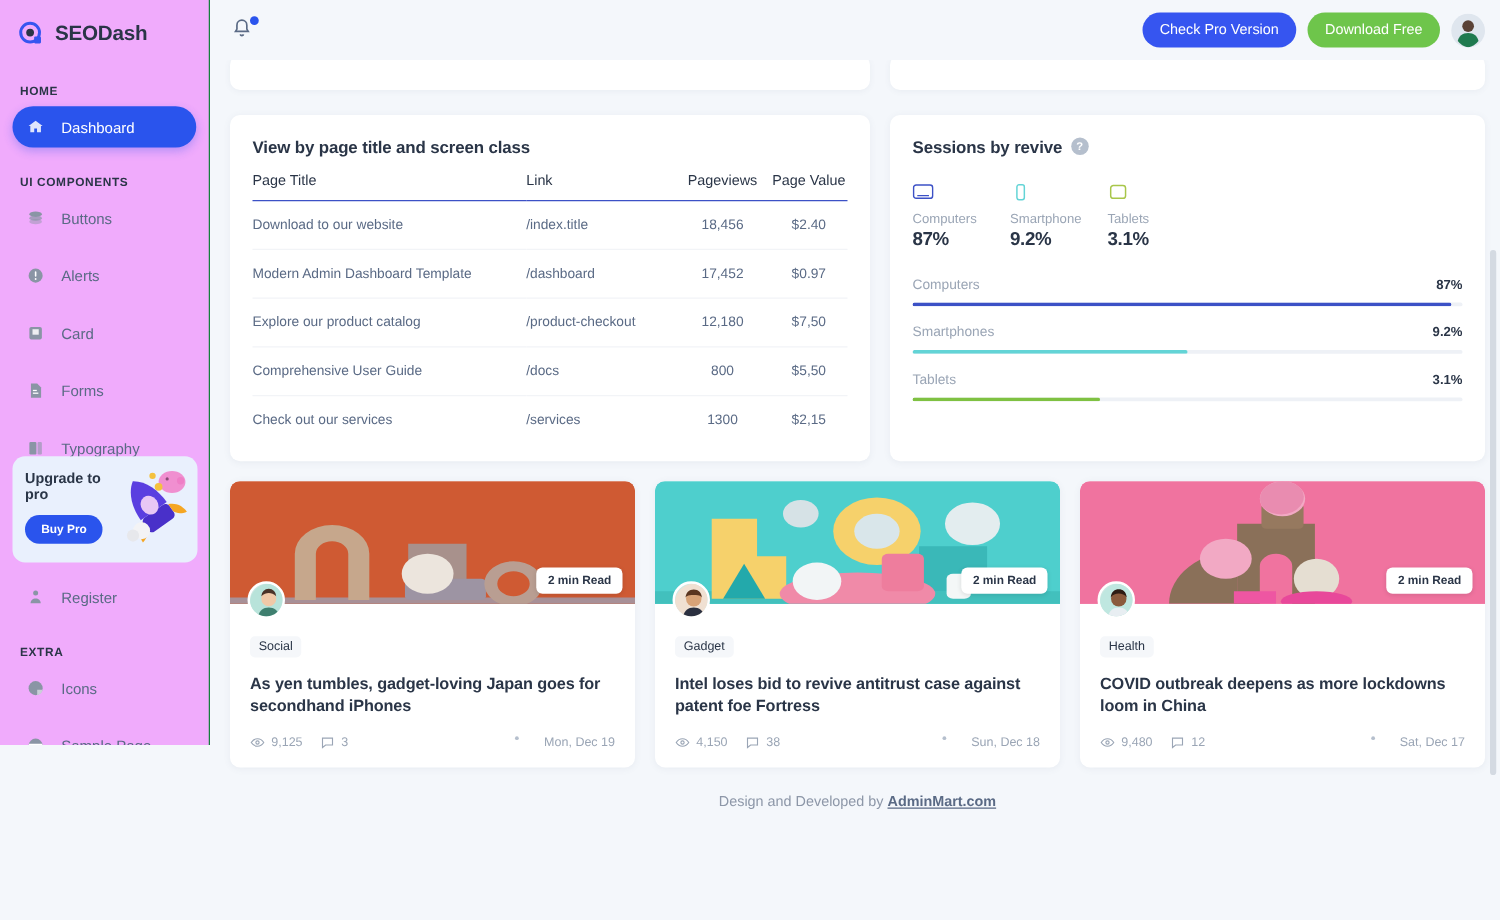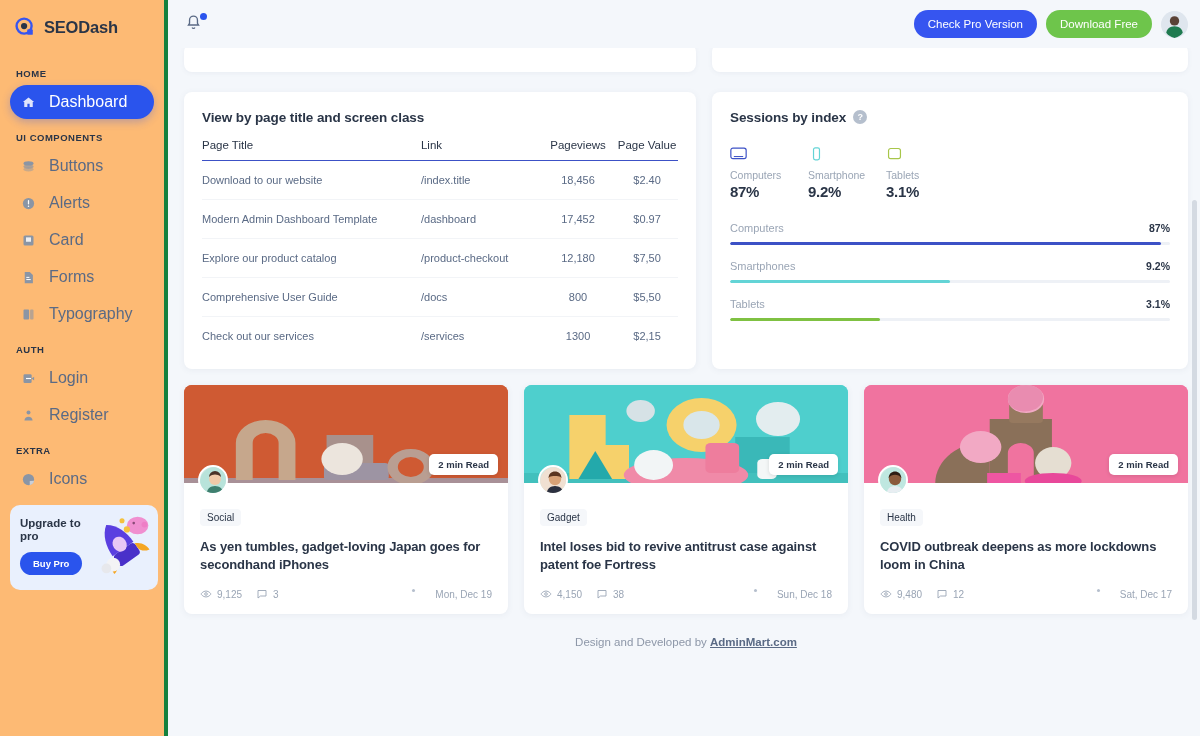--- a/index.html
+++ b/index.html
@@ -7,45 +7,45 @@
     width: 1200px; height: 736px;
     overflow: hidden;
     background: #f4f7fb;
     font-family: "Liberation Sans", sans-serif;
     color: #2a3547;
   }
   .app { display: flex; width: 1200px; height: 736px; position: relative; }
 
   
   .sidebar {
-    width: 168px; height: 736px;
-    background: #fdba74;
-    border-right: 4px solid #15803d;
+    width: 168px; height: 596px;
+    background: #f0abfc;
+    border-right: 1px solid #15803d;
     flex: 0 0 168px;
     position: relative;
     overflow: hidden;
   }
   .brand {
     display: flex; align-items: center; gap: 8px;
     padding: 16px 0 14px 14px;
   }
   .brand-logo { width: 22px; height: 22px; position: relative; flex: 0 0 22px; }
   .brand-name { font-size: 16.5px; font-weight: 700; letter-spacing: -0.2px; color: #2a3547; }
 
   .nav { padding: 6px 10px 0 10px; }
   .nav-caption {
     font-size: 9.5px; font-weight: 700; letter-spacing: .5px;
     color: #2a3547; text-transform: uppercase;
     padding: 10px 6px 6px 6px;
   }
   .nav-item {
-    display: flex; align-items: flex-end; gap: 12px;
+    display: flex; align-items: center; gap: 12px;
     padding: 8px 10px; border-radius: 20px;
-    font-size: 16px; color: #5a6a85; cursor: pointer;
-    margin-bottom: 3px;
+    font-size: 12px; color: #5a6a85; cursor: pointer;
+    margin-bottom: 13px;
   }
   .nav-item .ni-icon { width: 17px; height: 17px; flex: 0 0 17px; display:flex; align-items:center; justify-content:center; }
   .nav-item.active {
     background: #2a54ed; color: #ffffff; font-weight: 400;
     box-shadow: 0 3px 8px rgba(42,84,237,.30);
   }
   .nav-item.active .ni-icon svg { fill: #ffffff; }
 
   .upgrade-card {
     position: absolute; left: 10px; bottom: 146px;
@@ -424,21 +424,21 @@
                 <td>/services</td>
                 <td class="num">1300</td>
                 <td class="num">$2,15</td>
               </tr>
             </tbody>
           </table>
         </section>
 
         <section class="card sessions-card">
           <h2 class="card-title">
-            <span>Sessions by index</span><span class="help-badge">?</span>
+            <span>Sessions by revive</span><span class="help-badge">?</span>
           </h2>
 
           <div class="device-row">
             <div class="device">
               <div class="device-icon">
                 <svg viewBox="0 0 20 16" width="17" height="14" fill="none" stroke="#3c51c6" stroke-width="1.4">
                   <rect x="1" y="1" width="18" height="12.5" rx="2.5"></rect>
                     <path d="M4.5 11h11" stroke-width="1.2"></path>
                 </svg>
               </div>

